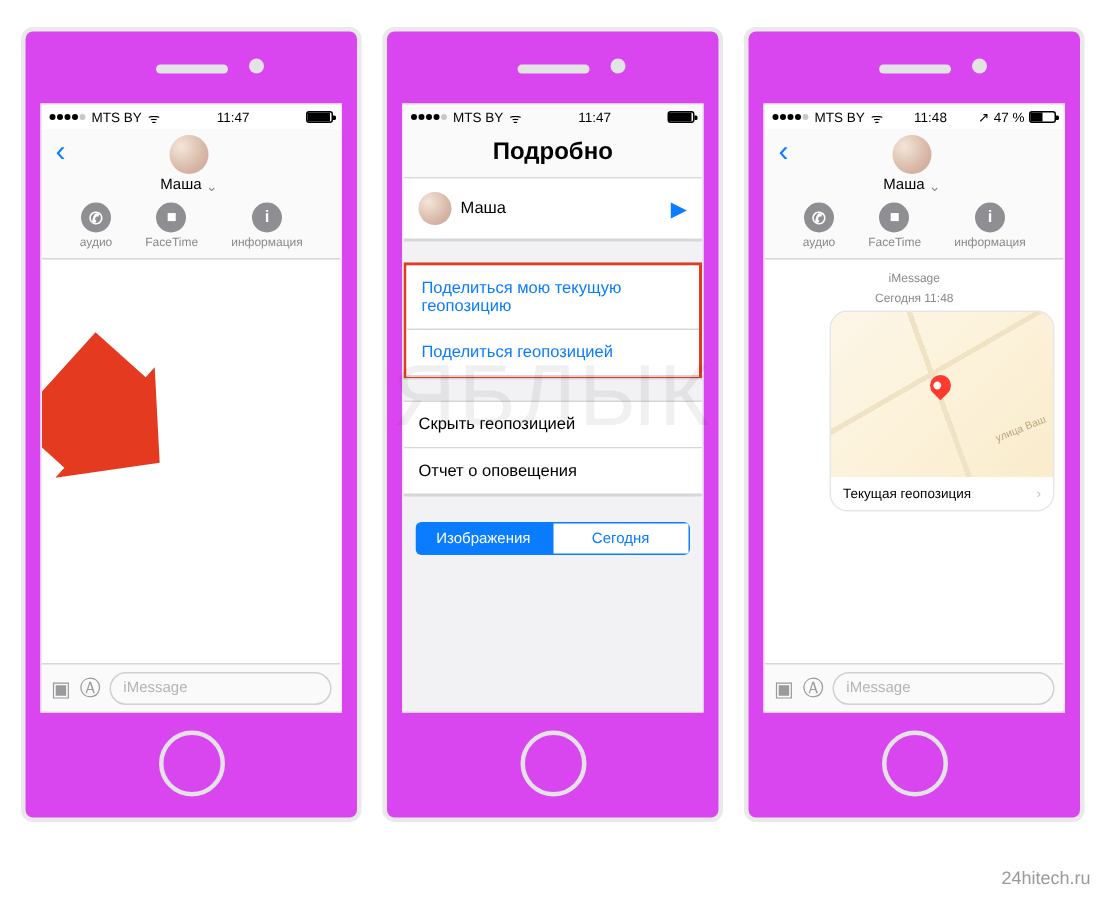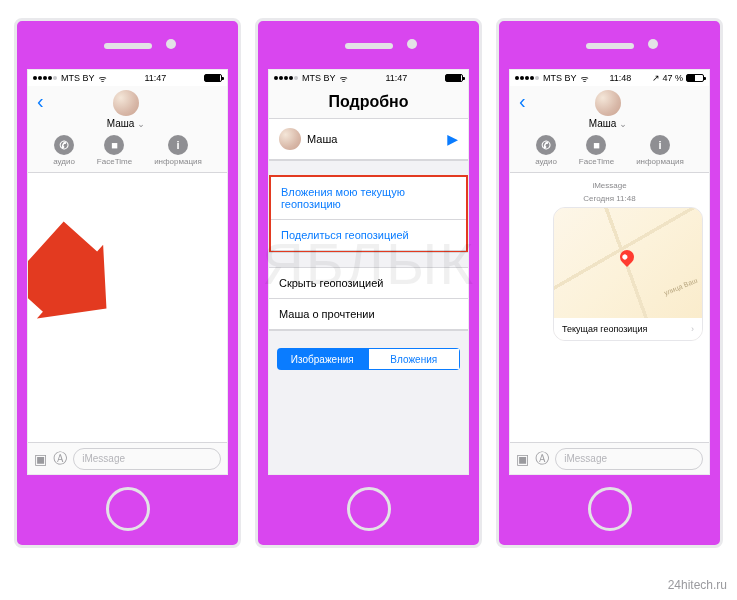--- a/index.html
+++ b/index.html
@@ -171,39 +171,39 @@
       <span class="left">
           <span class="avatar"></span>
           <span>Маша</span>
         </span>
       <span class="video-ic">▶</span>
     </div>
     <div class="gap"></div>
 
     <div class="redbox">
       <div class="row blue">
-          <span>Вложения мою текущую геопозицию</span>
+          <span>Поделиться мою текущую геопозицию</span>
         </div>
       <div class="row blue">
           <span>Поделиться геопозицией</span>
         </div>
     </div>
 
     <div class="gap"></div>
     <div class="row">
         <span>Скрыть геопозицией</span>
       </div>
     <div class="row">
-        <span>Маша о прочтении</span>
+        <span>Отчет о оповещения</span>
       </div>
     <div class="gap" style="border-bottom:none"></div>
 
     <div class="seg">
       <div class="on">Изображения</div>
-      <div class="off">Вложения</div>
+      <div class="off">Сегодня</div>
     </div>
   </div>
   <div class="home-btn"></div>
 </div>
 
 <div class="phone">
   <div class="screen">
     <div class="status">
       <div class="left" style="display:flex;align-items:center;gap:4px">
         <span class="dots">

